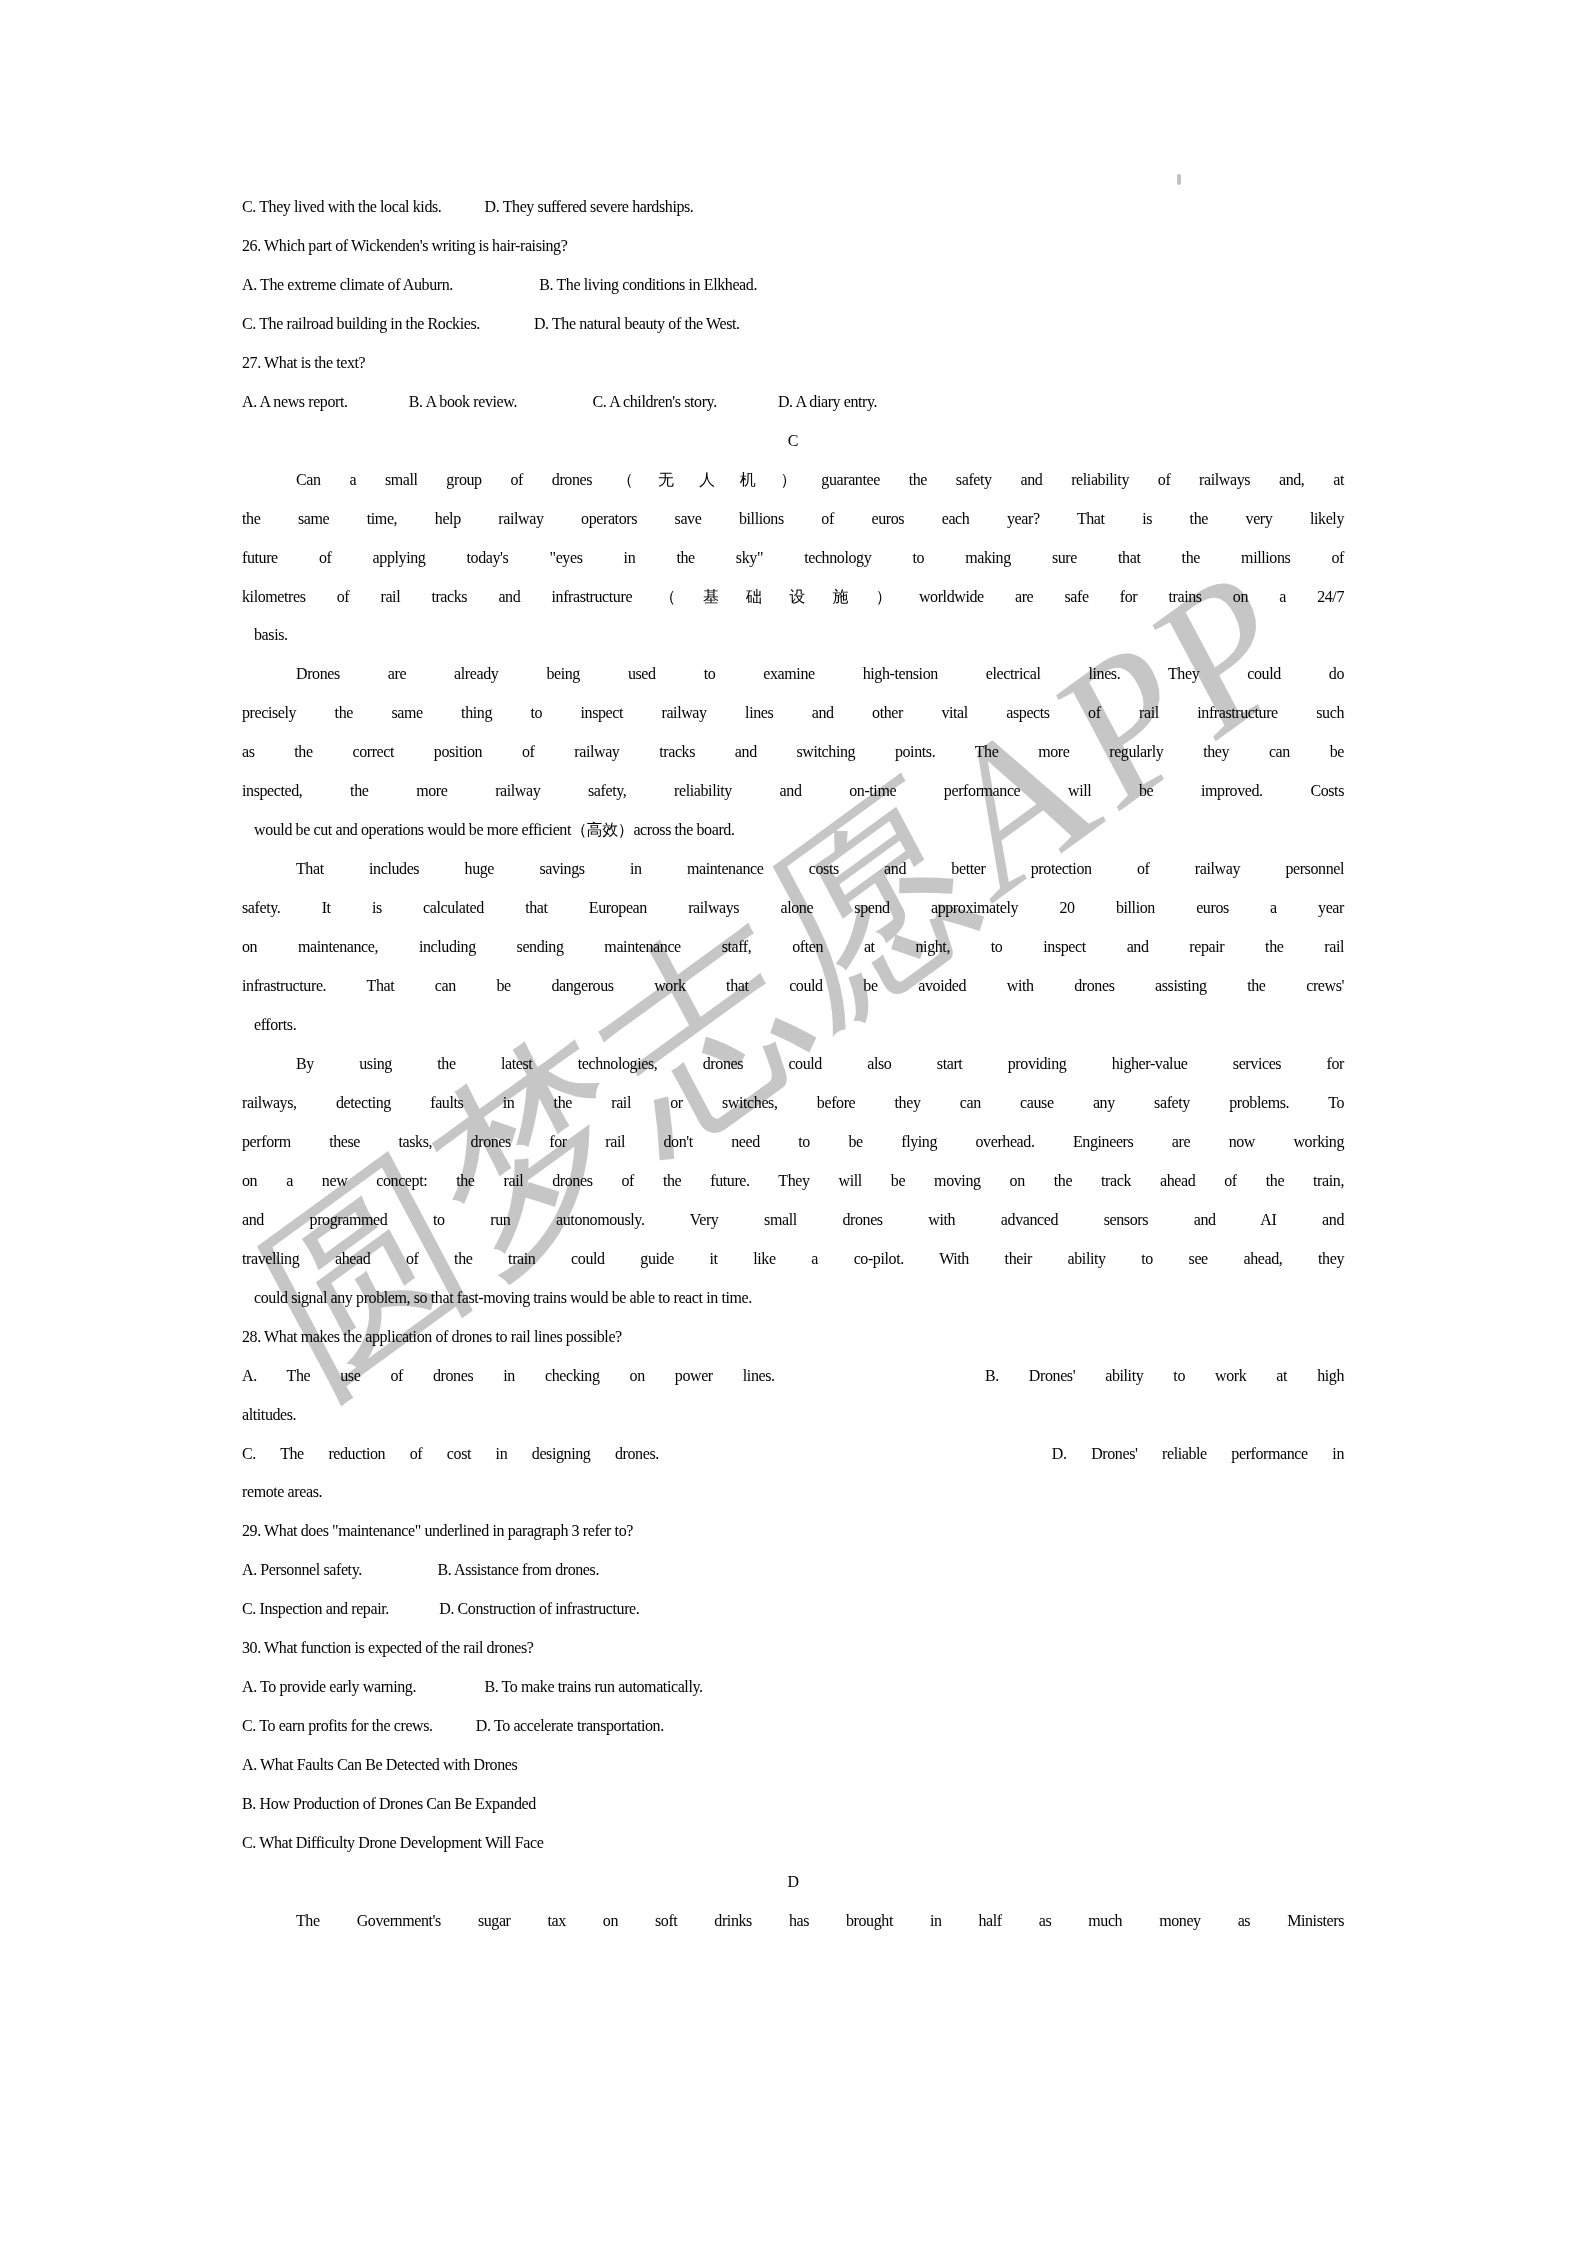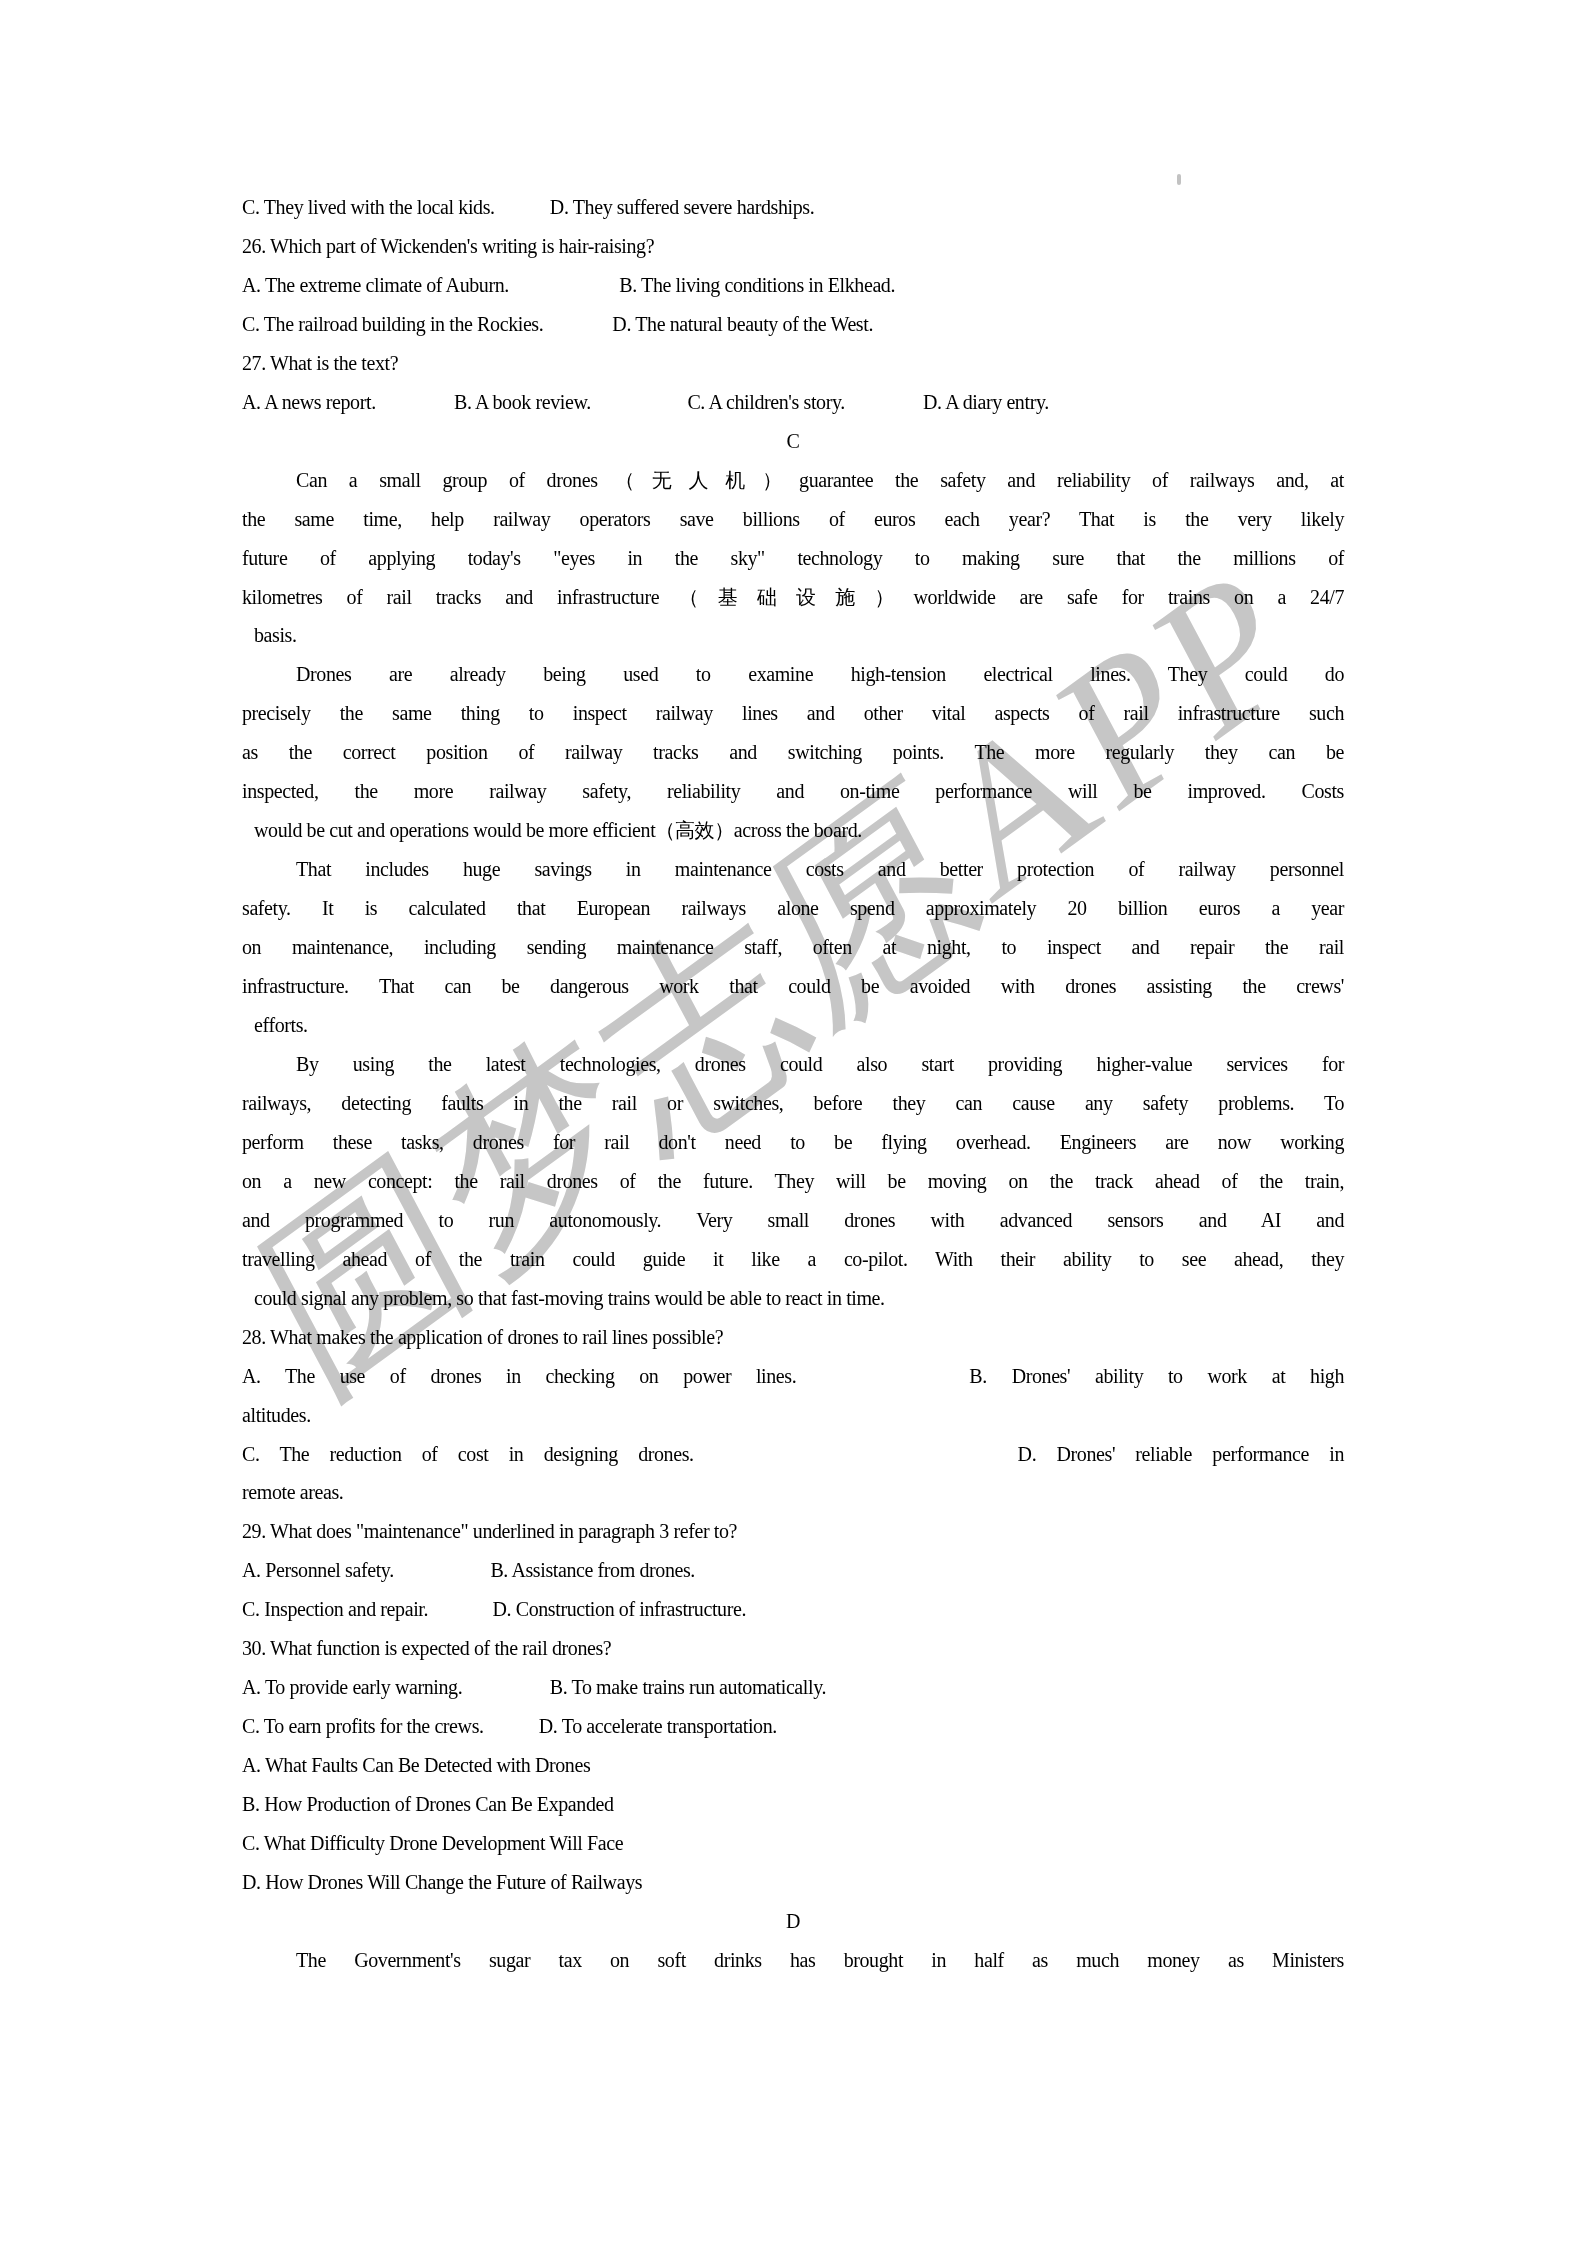--- a/index.html
+++ b/index.html
@@ -24,21 +24,21 @@
     z-index: 0;
     font-family: "Liberation Serif", "DejaVu Serif", serif;
     user-select: none;
   }
   .text-block {
     position: absolute;
     left: 242px;
     top: 188px;
     width: 1102px;
     z-index: 1;
-    font-size: 20px;
+    font-size: 16px;
     line-height: 38.95px;
     letter-spacing: -0.4px;
   }
   .line { min-height: 38.95px; }
   .k-o  { white-space: pre-wrap; text-align: left; }
   .k-j  { text-align: justify; text-align-last: justify; }
   .k-jf { text-align: justify; text-align-last: justify; text-indent: 54px; }
   .k-jl { text-align: left; margin-left: 12px; }
   .k-c  { text-align: center; }
   .scan-artifact {
@@ -97,16 +97,15 @@
     <div class="line k-o">remote areas.</div>
     <div class="line k-o">29. What does "maintenance" underlined in paragraph 3 refer to?</div>
     <div class="line k-o">A. Personnel safety.                     B. Assistance from drones.</div>
     <div class="line k-o">C. Inspection and repair.              D. Construction of infrastructure.</div>
     <div class="line k-o">30. What function is expected of the rail drones?</div>
     <div class="line k-o">A. To provide early warning.                   B. To make trains run automatically.</div>
     <div class="line k-o">C. To earn profits for the crews.            D. To accelerate transportation.</div>
     <div class="line k-o">A. What Faults Can Be Detected with Drones</div>
     <div class="line k-o">B. How Production of Drones Can Be Expanded</div>
     <div class="line k-o">C. What Difficulty Drone Development Will Face</div>
-    <div class="line k-o">D. How Drones Will Change the Future of Railways</div>
     <div class="line k-c">D</div>
     <div class="line k-jf">The Government's sugar tax on soft drinks has brought in half as much money as Ministers</div>
   </div>
 
 </body></html>

